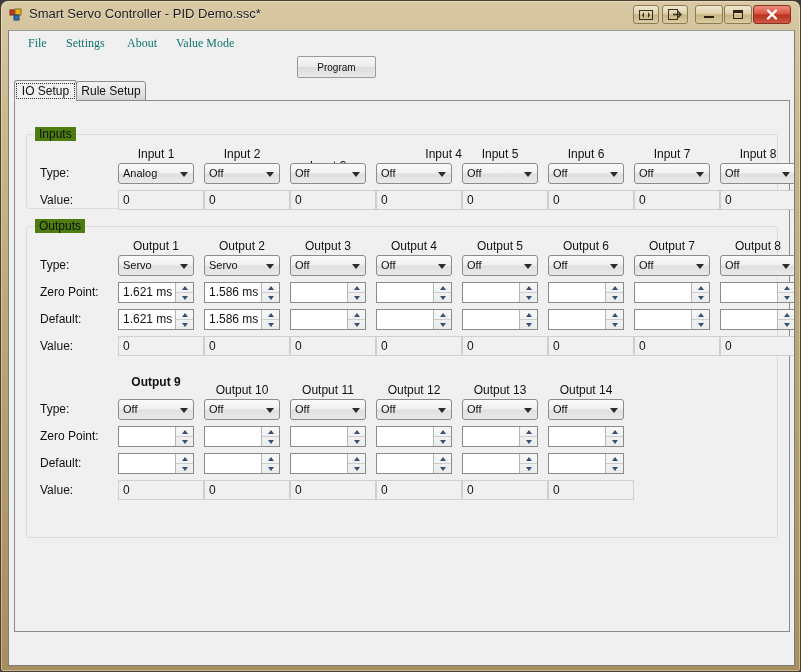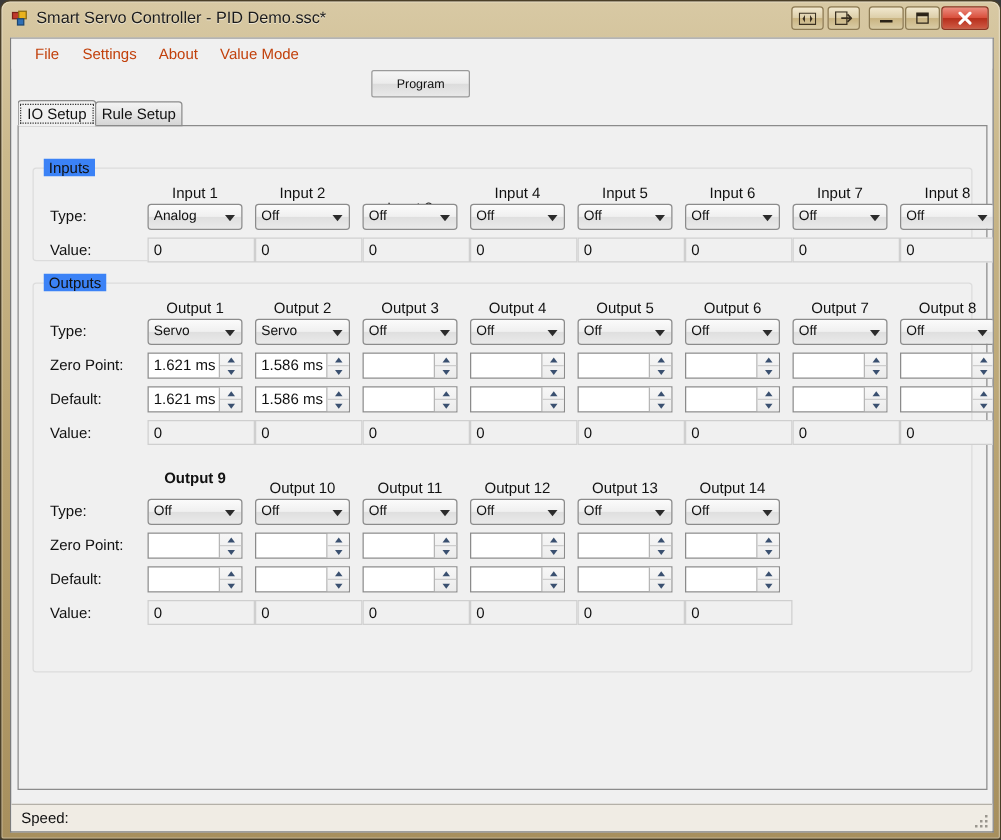--- a/index.html
+++ b/index.html
@@ -58,21 +58,21 @@
     border-top:1px solid #9a9a9a;
     overflow:hidden;
   }
   
   #menubar{
     position:absolute;left:0;top:0;width:785px;height:24px;
     background:#f0f0f0;
   }
   .menu-item{
     position:absolute;top:4px;height:17px;line-height:17px;
-    font-size:12px;color:#c2410c;padding:0 6px;cursor:default;
+    font-size:12px;color:#0f766e;padding:0 6px;cursor:default;font-family:Liberation Serif, serif;
   }
   
   #program-button{
     position:absolute;left:288px;top:25px;width:79px;height:22px;
     box-sizing:border-box;
     background:linear-gradient(180deg,#f6f6f6 0%,#ececec 48%,#dcdcdc 52%,#e9e9e9 100%);
     border:1px solid #9a9a9a;border-radius:2px;
     font-size:10px;color:#111;
     display:flex;align-items:center;justify-content:center;
     cursor:default;
@@ -111,21 +111,21 @@
     border:1px solid #8b8b8b;
   }
   
   .groupbox{
     position:absolute;box-sizing:border-box;
     border:1px solid #dcdcdc;
     border-radius:3px;
   }
   .group-label{
     position:absolute;top:-8px;left:8px;
-    background:#3b82f6;padding:0 4px;
+    background:#4d7c0f;padding:0 4px;
     font-size:12px;color:#111;
   }
   #group-inputs{left:11px;top:33px;width:752px;height:75px;}
   #group-outputs{left:11px;top:125px;width:752px;height:312px;}
   
   .rowlabel{
     position:absolute;font-size:12px;color:#111;white-space:nowrap;
     text-align:left;
   }
   .colhead{
@@ -286,21 +286,21 @@
               <span class="cbtext">Off</span>
               <span class="cbarrow"></span>
             </div>
             <div class="valuefld" style="left: 177px; top: 55px;">0</div>
             <div class="colhead" style="left: 253px; top: 12px; width: 96px; margin-top: 12px;">Input 3</div>
             <div class="combo" style="left: 263px; top: 28px;">
               <span class="cbtext">Off</span>
               <span class="cbarrow"></span>
             </div>
             <div class="valuefld" style="left: 263px; top: 55px;">0</div>
-            <div class="colhead" style="left: 339px; top: 12px; width: 96px;">Input 4</div>
+            <div class="colhead" style="left: 339px; top: 12px; width: 96px; text-align: right;">Input 4</div>
             <div class="combo" style="left: 349px; top: 28px;">
               <span class="cbtext">Off</span>
               <span class="cbarrow"></span>
             </div>
             <div class="valuefld" style="left: 349px; top: 55px;">0</div>
             <div class="colhead" style="left: 425px; top: 12px; width: 96px;">Input 5</div>
             <div class="combo" style="left: 435px; top: 28px;">
               <span class="cbtext">Off</span>
               <span class="cbarrow"></span>
             </div>
@@ -732,30 +732,15 @@
                   <i></i>
                 </span>
               </span>
             </div>
             <div class="valuefld" style="left: 521px; top: 253px;">0</div>
           </div>
       </div>
 
     </div>
 
-    <div id="statusbar">
-      <span id="status-speed">Speed:</span>
-      <span id="sizegrip">
-        <svg width="14" height="14" viewBox="0 0 14 14">
-          <g fill="#9a968e">
-            <rect x="10" y="10" width="2" height="2"></rect>
-            <rect x="6" y="10" width="2" height="2"></rect>
-            <rect x="10" y="6" width="2" height="2"></rect>
-            <rect x="2" y="10" width="2" height="2"></rect>
-            <rect x="10" y="2" width="2" height="2"></rect>
-            <rect x="6" y="6" width="2" height="2"></rect>
-          </g>
-        </svg>
-      </span>
-    </div>
 
   </div>
 </div>
 
 </body></html>

